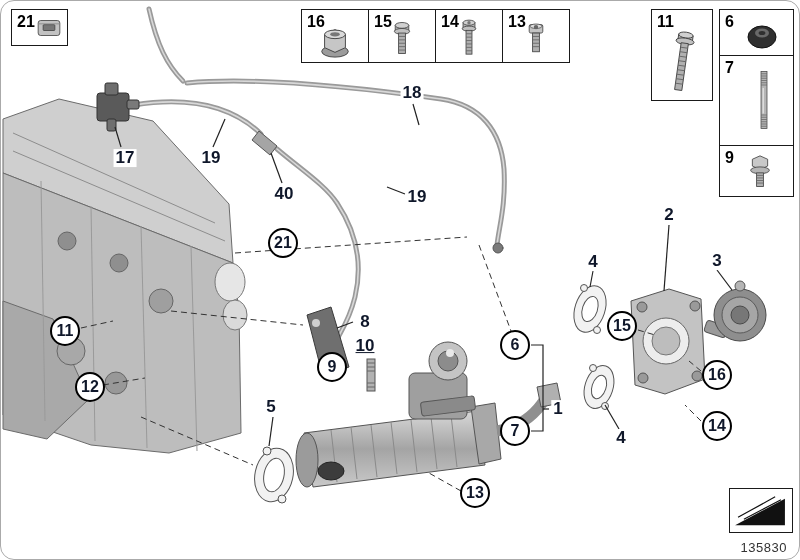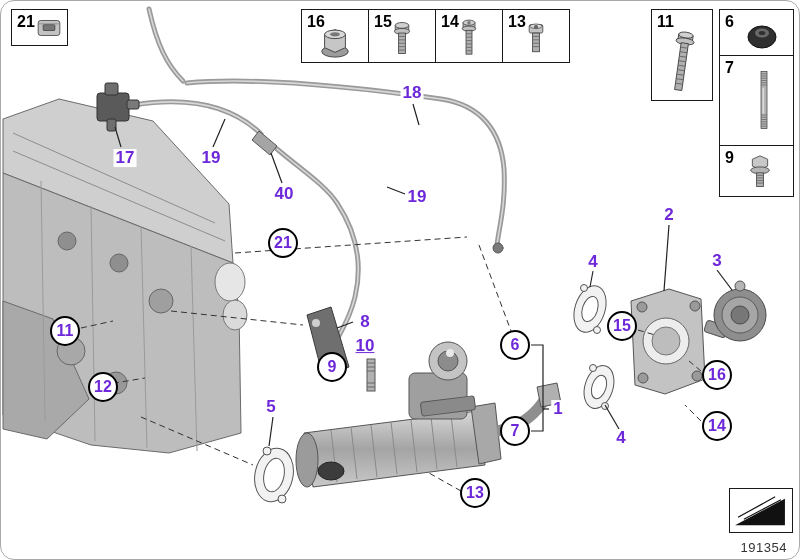--- a/index.html
+++ b/index.html
@@ -17,21 +17,21 @@
   .row-box { top:8px; width:68px; height:54px; }
   .b16 { left:300px; } .b15 { left:367px; } .b14 { left:434px; } .b13 { left:501px; }
   .box-11x { left:650px; top:8px; width:62px; height:92px; }
   .col-box { left:718px; width:75px; }
   .b6 { top:8px; height:47px; } .b6 .icon { left:58%; }
   .b7 { top:54px; height:91px; } .b7 .icon { left:60%; bottom:5px; }
   .b9 { top:144px; height:52px; } .b9 .icon { left:55%; }
 
   
   #callout-layer { position:absolute; left:0; top:0; width:800px; height:560px; pointer-events:none; }
-  .callout { position:absolute; transform:translate(-50%,-50%); font-weight:bold; color:#6d28d9; pointer-events:auto; }
+  .callout { position:absolute; transform:translate(-50%,-50%); font-weight:bold; color:#0f172a; pointer-events:auto; }
   .callout.plain { font-size:17px; background:#fff; padding:0 2px; line-height:1.05; }
   .callout.circled { width:30px; height:30px; border:2px solid #000; border-radius:50%;
                      background:#fff; display:flex; align-items:center; justify-content:center;
                      font-size:16px; }
 
   .corner-box { position:absolute; left:728px; top:487px; width:64px; height:45px; border:1.3px solid #1a1a1a; background:#fff; }
   .part-number { position:absolute; right:12px; bottom:4px; font-size:13px; color:#333; letter-spacing:0.5px; }
 </style>
 </head>
 <body>
@@ -177,21 +177,21 @@
       <path d="M700,370 L688,360"></path>
       <path d="M700,420 L684,404"></path>
       <path d="M140,416 L252,464"></path>
       <path d="M170,310 L302,324"></path>
     </g>
   </svg>
 
   <div id="callout-layer">
       <div class="callout circled" style="left: 282px; top: 242px;">21</div>
       <div class="callout circled" style="left: 64px; top: 330px;">11</div>
-      <div class="callout circled" style="left: 102px; top: 386px;">12</div>
+      <div class="callout circled" style="left: 89px; top: 386px;">12</div>
       <div class="callout circled" style="left: 331px; top: 366px;">9</div>
       <div class="callout circled" style="left: 514px; top: 344px;">6</div>
       <div class="callout circled" style="left: 514px; top: 430px;">7</div>
       <div class="callout circled" style="left: 474px; top: 492px;">13</div>
       <div class="callout circled" style="left: 621px; top: 325px;">15</div>
       <div class="callout circled" style="left: 716px; top: 374px;">16</div>
       <div class="callout circled" style="left: 716px; top: 425px;">14</div>
       <div class="callout plain" style="left: 124px; top: 157px;">17</div>
       <div class="callout plain" style="left: 210px; top: 157px;">19</div>
       <div class="callout plain" style="left: 283px; top: 193px;">40</div>
@@ -297,14 +297,14 @@
     </svg>
   </div>
 
   <div class="corner-box">
     <svg width="61" height="42" viewBox="0 0 62 43">
       <polygon points="5,37 56,37 56,10" fill="#111"></polygon>
       <path d="M8,29 L46,8 M14,31 L52,11" stroke="#111" stroke-width="1.2" fill="none"></path>
     </svg>
   </div>
 
-  <div class="part-number">191354</div>
+  <div class="part-number">135830</div>
 </div>
 
 </body></html>

